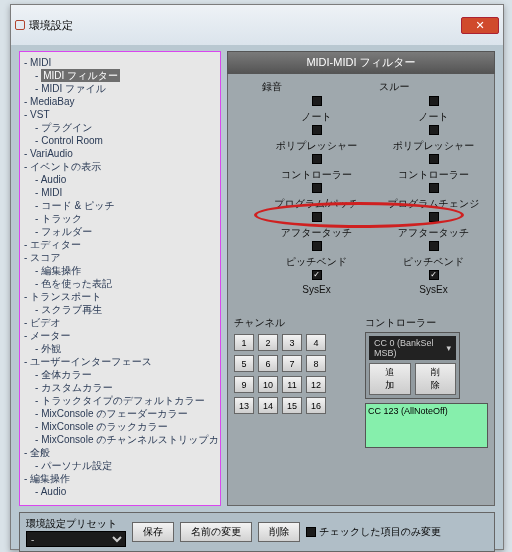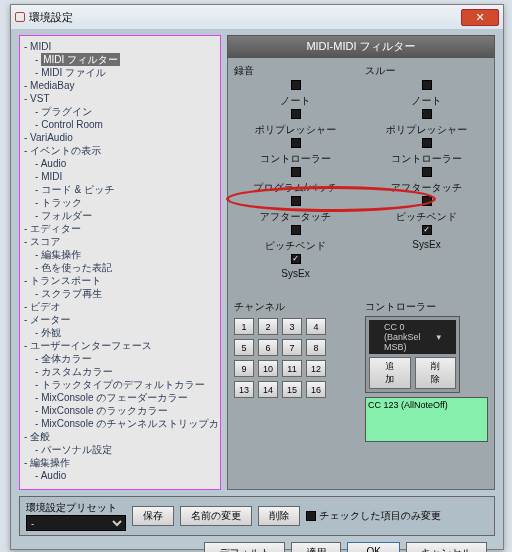--- a/index.html
+++ b/index.html
@@ -1,18 +1,18 @@
 <!DOCTYPE html>
 <html><head>
 <meta charset="utf-8">
 <style>
 * { box-sizing: border-box; font-family: "MS PGothic", sans-serif; }
 body { margin: 0; background: #d9e2e8; width: 512px; height: 552px; overflow: hidden; position: relative; }
 .window { position: absolute; left: 10px; top: 4px; width: 494px; height: 546px; border: 1px solid #7c7c7c; background: #b9c8d1; box-shadow: 0 2px 6px rgba(0,0,0,.3); }
-.titlebar { height: 24px; background: linear-gradient(#eef2f6,#dbe4ec); display: flex; align-items: center; padding: 0 4px; font-size: 11px; }
+.titlebar { height: 40px; background: linear-gradient(#eef2f6,#dbe4ec); display: flex; align-items: center; padding: 0 4px; font-size: 11px; }
 .titlebar .tico { width: 10px; height: 10px; border: 1px solid #b0442e; border-radius: 2px; margin-right: 4px; }
 .titlebar .spacer { flex: 1; }
 .closebtn { width: 38px; height: 17px; background: #d04a2c; border: 1px solid #a23; border-radius: 2px; color: #fff; font-size: 11px; display: flex; align-items: center; justify-content: center; cursor: pointer; }
 .body { padding: 6px 8px 8px 8px; }
 .top { display: flex; gap: 6px; height: 455px; }
 .tree { width: 202px; border: 1px solid #d946ef; background: #e7e7e7; overflow: hidden; font-size: 10px; line-height: 13px; color: #2a3a55; padding: 4px 0 0 4px; }
 .tree .n { white-space: nowrap; }
 .sel { background: #6e6e6e; color: #fff; display: inline-block; padding: 0 2px; }
 .right { flex: 1; display: flex; flex-direction: column; border-radius: 28px; }
 .rhead { background: linear-gradient(#7a7a7a,#555); color: #fff; text-align: center; font-size: 11px; padding: 3px 0; border: 1px solid #555; }
@@ -22,33 +22,33 @@
 .col { flex: 1; }
 .chk { display: flex; align-items: center; gap: 4px; font-size: 10px; color: #111; margin: 1px 0; flex-direction: column; }
 .chk .box { width: 10px; height: 10px; background: #1b1b1b; border: 1px solid #000; display: flex; align-items: center; justify-content: center; }
 .chk .box.on::after { content: "✓"; color: #fff; font-size: 8px; line-height: 8px; }
 .oval { position: absolute; left: -8px; top: 122px; width: 210px; height: 26px; border: 3px solid #cf2020; border-radius: 50%; pointer-events: none; }
 .channels { margin-top: 20px; }
 .chgrid { display: grid; grid-template-columns: repeat(4,20px); gap: 4px; margin-top: 4px; }
 .chbtn { width: 20px; height: 17px; background: linear-gradient(#f3f3f3,#cfcfcf); border: 1px solid #666; font-size: 9px; display: flex; align-items: center; justify-content: center; cursor: pointer; }
 .ctrl { margin-top: 20px; }
 .ctrlbox { border: 1px solid #555; background: #929ba0; padding: 3px; width: 95px; }
-.ctrldrop { background: #222; color: #ccc; font-size: 9px; padding: 2px 15px; display: flex; justify-content: space-between; align-items: center; }
+.ctrldrop { background: #222; color: #ccc; font-size: 9px; padding: 2px 5px; display: flex; justify-content: space-between; align-items: center; }
 .ctrlbtns { display: flex; gap: 4px; margin-top: 3px; }
 .ctrlbtns .b { flex: 1; background: linear-gradient(#eee,#ccc); border: 1px solid #666; font-size: 9px; padding: 2px 12px; text-align: center; cursor: pointer; }
 .ctrllist { margin-top: 4px; background: #86efac; border: 1px solid #555; height: 45px; font-size: 9px; padding: 2px; }
 .presetrow { margin-top: 6px; border: 1px solid #666; background: #b0bec7; padding: 4px 6px; display: flex; align-items: center; gap: 6px; font-size: 10px; }
 .presetrow .lbl { font-size: 10px; }
 .presetrow select { background: #1b1b1b; color: #ccc; border: 1px solid #000; font-size: 10px; width: 100px; height: 16px; }
 .presetrow .pbtn { background: linear-gradient(#f3f3f3,#d2d2d2); border: 1px solid #666; font-size: 10px; padding: 2px 10px; cursor: pointer; }
 .presetrow .pchk { display: flex; align-items: center; gap: 3px; }
 .footer { display: flex; justify-content: flex-end; gap: 6px; padding: 6px 8px 0 0; }
 .footer .fbtn { background: linear-gradient(#f3f3f3,#d2d2d2); border: 1px solid #666; font-size: 10px; padding: 3px 14px; cursor: pointer; }
 .footer .fbtn.ok { border: 1px solid #3a6ea5; padding: 3px 18px; }
-.rcols { position: relative; }
+.rcols { position: relative; margin-left: 28px; }
 </style>
 </head>
 <body>
 
 <div class="window">
   <div class="titlebar">
     <span class="tico"></span>
     <span>環境設定</span>
     <span class="spacer"></span>
     <span class="closebtn">✕</span>
@@ -139,20 +139,24 @@
                     <div class="chk">
                       <span class="box"></span>
                       <span>ポリプレッシャー</span>
                     </div>
                     <div class="chk">
                       <span class="box"></span>
                       <span>コントローラー</span>
                     </div>
                     <div class="chk">
                       <span class="box"></span>
+                      <span>プログラムチェンジ</span>
+                    </div>
+                    <div class="chk">
+                      <span class="box"></span>
                       <span>アフタータッチ</span>
                     </div>
                     <div class="chk">
                       <span class="box"></span>
                       <span>ピッチベンド</span>
                     </div>
                     <div class="chk">
                       <span class="box on"></span>
                       <span>SysEx</span>
                     </div>

